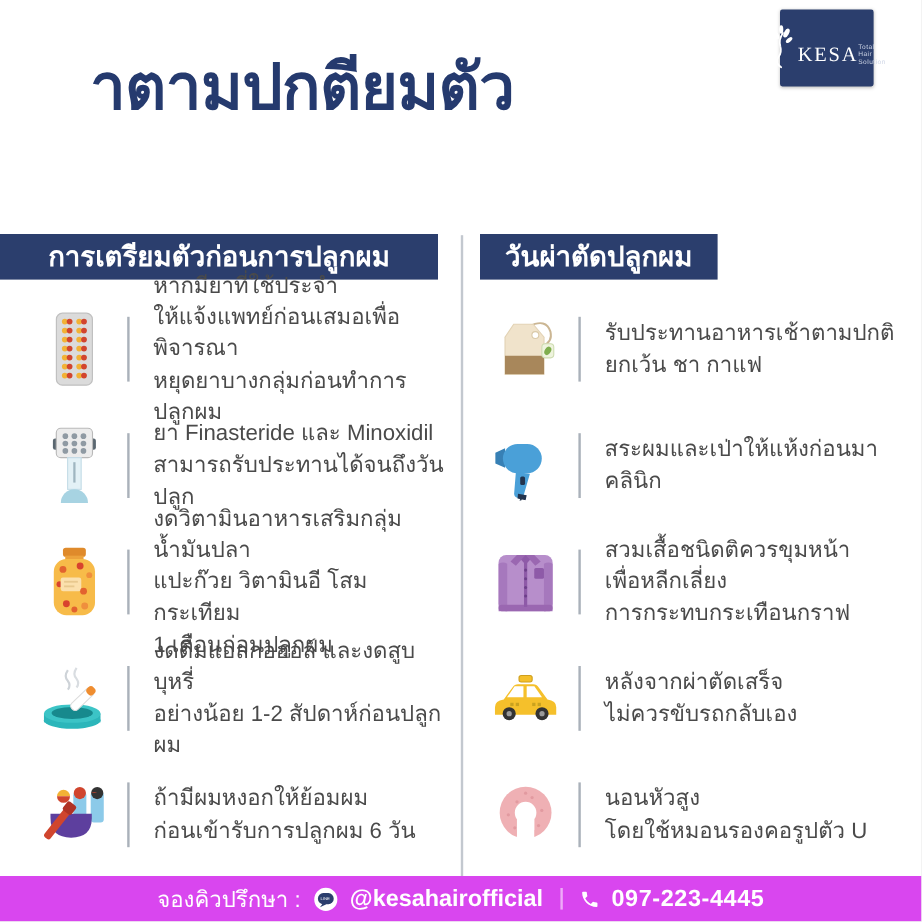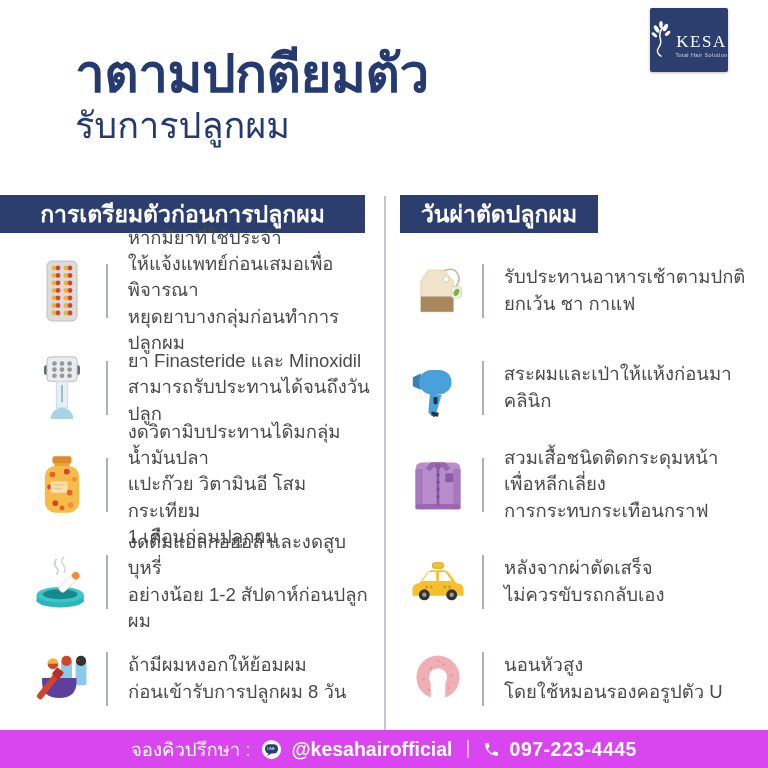--- a/index.html
+++ b/index.html
@@ -12,21 +12,21 @@
   
   .title-block { position:absolute; left:75px; top:44px; color:#253a6e; }
   .title-1 { font-size:53px; font-weight:800; line-height:1.12; letter-spacing:-0.5px; }
   .title-2 { font-size:36px; font-weight:500; line-height:1.15; margin-top:2px; }
   .logo {
     position:absolute; left:650px; top:8px; width:78px; height:64px;
     background:#2b3e6d; border-radius:2px;
     display:flex; align-items:center; justify-content:center; gap:3px;
     box-shadow:0 1px 3px rgba(0,0,0,.25);
   }
-  .logo-text { display:flex; flex-direction:column; align-items:center; margin-top:10px; }
+  .logo-text { display:flex; align-items:center; margin-top:10px; }
   .logo-brand { color:#fff; font-family:"Liberation Serif","DejaVu Serif",serif; font-size:17px; letter-spacing:1.5px; line-height:1; }
   .logo-tagline { color:#cfd6e6; font-size:5.5px; letter-spacing:.4px; margin-top:2px; }
   
   .banner {
     position:absolute; top:195px; height:38px; background:#2b3e6d; color:#fff;
     display:flex; align-items:center; justify-content:center;
     font-size:23px; font-weight:600;
   }
   .banner-left  { left:0;   width:365px; }
   .banner-right { left:388px; width:198px;margin-left:12px; }
@@ -50,21 +50,20 @@
   .footer-phone { font-size:19.5px; font-weight:700; letter-spacing:.5px; }
   .icon-inline { display:flex; align-items:center; }
 </style>
 </head>
 <body>
 
 <div class="page">
 
   <div class="title-block">
     <div class="title-1">าตามปกตียมตัว</div>
-    <div class="title-2">รับการปลูกผม</div>
   </div>
 
   <div class="logo">
     <span class="icon-inline">
       <svg viewBox="0 0 30 50" width="22" height="40">
         <path d="M15 47 q-8 -5 -3 -12 q4 -5 2 -12 q-2 -8 3 -15" stroke="#fff" stroke-width="2" fill="none" stroke-linecap="round"></path>
         <ellipse cx="9" cy="10" rx="2.8" ry="5.5" fill="#fff" transform="rotate(-32 9 10)"></ellipse>
         <ellipse cx="21" cy="8" rx="2.8" ry="5.5" fill="#fff" transform="rotate(28 21 8)"></ellipse>
         <ellipse cx="15" cy="4" rx="2.4" ry="4.8" fill="#fff"></ellipse>
         <ellipse cx="6" cy="18" rx="2.2" ry="4.4" fill="#fff" transform="rotate(-50 6 18)"></ellipse>
@@ -163,21 +162,21 @@
           <rect x="13" y="30" width="12" height="1.6" fill="#e8c88e"></rect>
             <rect x="13" y="34" width="9" height="1.6" fill="#e8c88e"></rect>
           <circle cx="30" cy="39" r="3" fill="#e2632f"></circle>
             <circle cx="15" cy="50" r="3" fill="#d8432e"></circle>
           <circle cx="31" cy="52" r="3" fill="#ef8f3d"></circle>
             <circle cx="22" cy="55" r="2.6" fill="#e2632f"></circle>
         </svg>
       </div>
       <div class="item-sep"></div>
       <div class="item-text">
-        <div>งดวิตามิบประทานไดิมกลุ่ม น้ำมันปลา</div>
+        <div>งดวิตามินอาหารเสริมกลุ่ม น้ำมันปลา</div>
         <div>แปะก๊วย วิตามินอี โสม กระเทียม</div>
         <div>1 เดือนก่อนปลูกผม</div>
       </div>
     </div>
 
     <div class="item">
       <div class="item-icon">
         <svg viewBox="0 0 64 60" width="58" height="56">
           <path d="M26 4 q-4 6 0 10 q3 4 0 8" stroke="#c9ced4" stroke-width="2" fill="none" opacity=".9"></path>
           <path d="M34 2 q-4 6 0 10 q3 4 0 8" stroke="#c9ced4" stroke-width="2" fill="none" opacity=".7"></path>
@@ -211,21 +210,21 @@
           <path d="M10 28 h38 v4 q0 18 -19 18 q-19 0 -19 -18 z" fill="#5d3f9e"></path>
           <g transform="rotate(38 10 46)">
             <rect x="6" y="20" width="7" height="32" rx="2.5" fill="#d0452e"></rect>
             <rect x="4.5" y="12" width="10" height="10" rx="2" fill="#b03325"></rect>
           </g>
         </svg>
       </div>
       <div class="item-sep"></div>
       <div class="item-text">
         <div>ถ้ามีผมหงอกให้ย้อมผม</div>
-        <div>ก่อนเข้ารับการปลูกผม 8 วัน</div>
+        <div>ก่อนเข้ารับการปลูกผม 6 วัน</div>
       </div>
     </div>
 
   </div>
 
   <div class="col col-right">
 
     <div class="item">
       <div class="item-icon">
         <svg viewBox="0 0 62 58" width="56" height="54">
@@ -274,21 +273,21 @@
           <circle cx="30" cy="36" r="1.4" fill="#6d3f8a"></circle>
             <circle cx="30" cy="44" r="1.4" fill="#6d3f8a"></circle>
           <path d="M22 6 l8 9 l8 -9 z" fill="#8e5aa8"></path>
           <path d="M22 6 l-6 6 l5 4 l9 -10 z" fill="#9a67b1"></path>
           <path d="M38 6 l6 6 l-5 4 l-9 -10 z" fill="#9a67b1"></path>
           <rect x="38" y="18" width="9" height="10" rx="1.5" fill="#8e5aa8"></rect>
         </svg>
       </div>
       <div class="item-sep"></div>
       <div class="item-text">
-        <div>สวมเสื้อชนิดติดกระดุมหน้า</div>
+        <div>สวมเสื้อชนิดติควรขุมหน้า</div>
         <div>เพื่อหลีกเลี่ยง</div>
         <div>การกระทบกระเทือนกราฟ</div>
       </div>
     </div>
 
     <div class="item">
       <div class="item-icon">
         <svg viewBox="0 0 68 46" width="62" height="42">
           <rect x="28" y="2" width="12" height="6" rx="2" fill="#f5c02b" stroke="#cf9f1d"></rect>
           <path d="M6 38 v-7 q0 -6 8 -7 l8 -11 q2 -3 5 -3 h14 q3 0 5 3 l8 11 q8 1 8 7 v7 z" fill="#f5c02b"></path>

